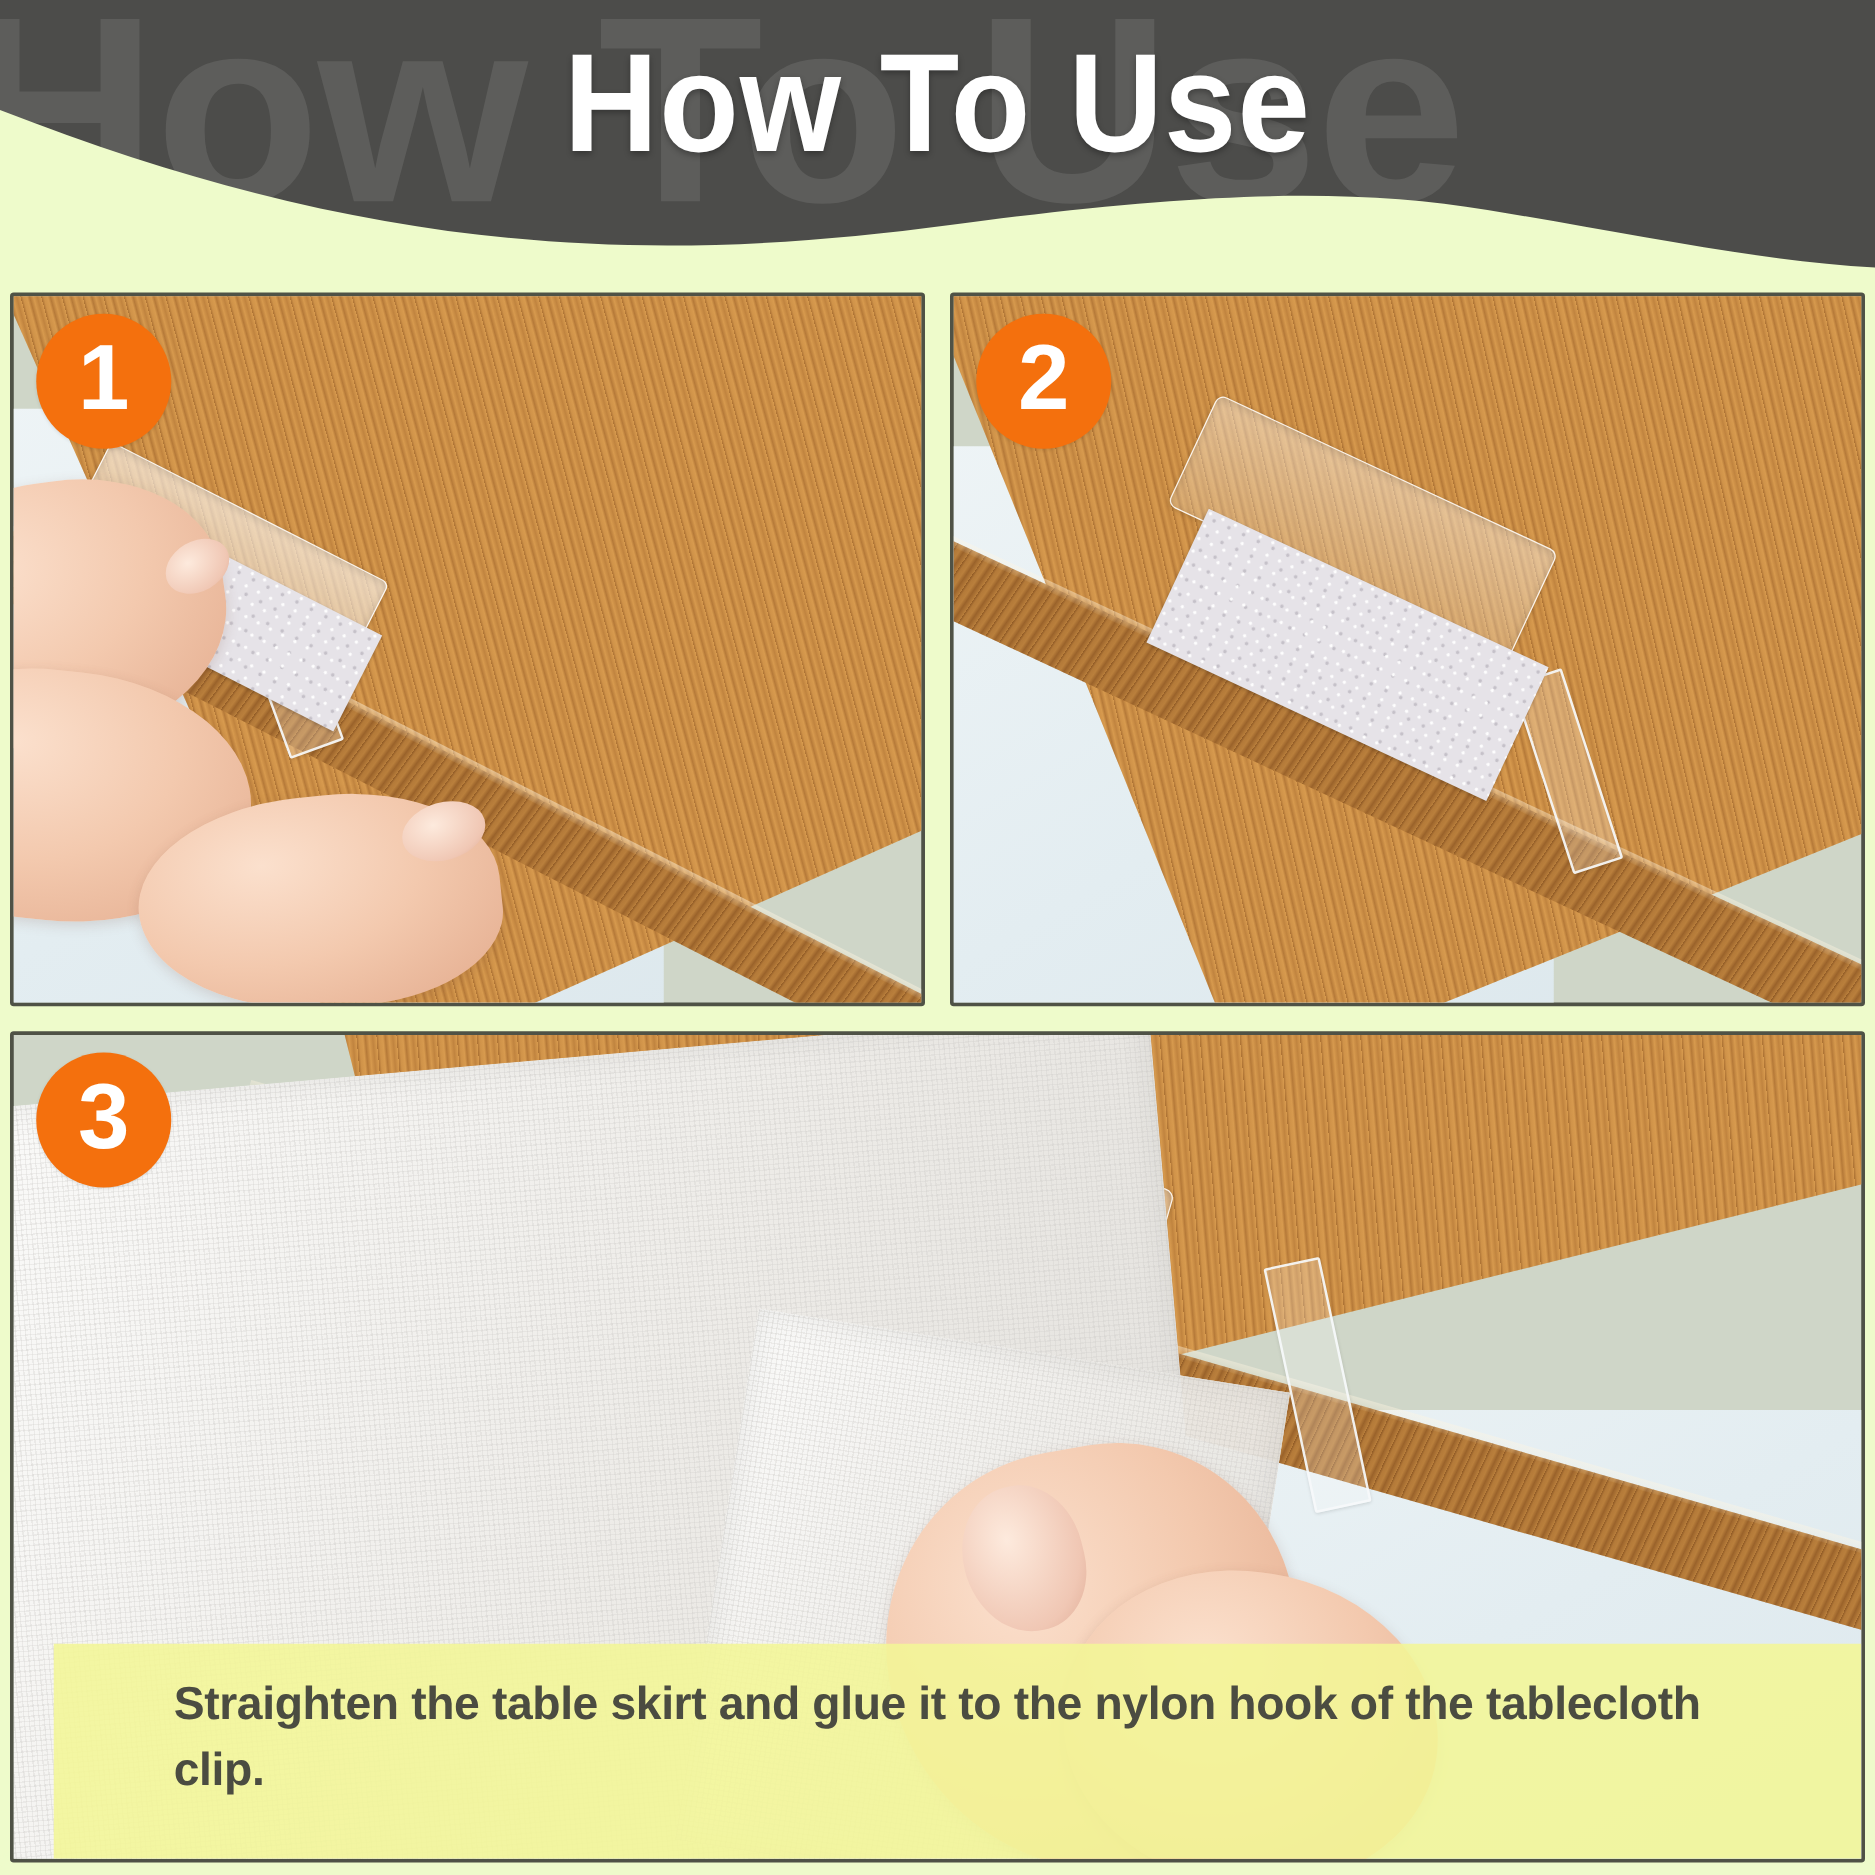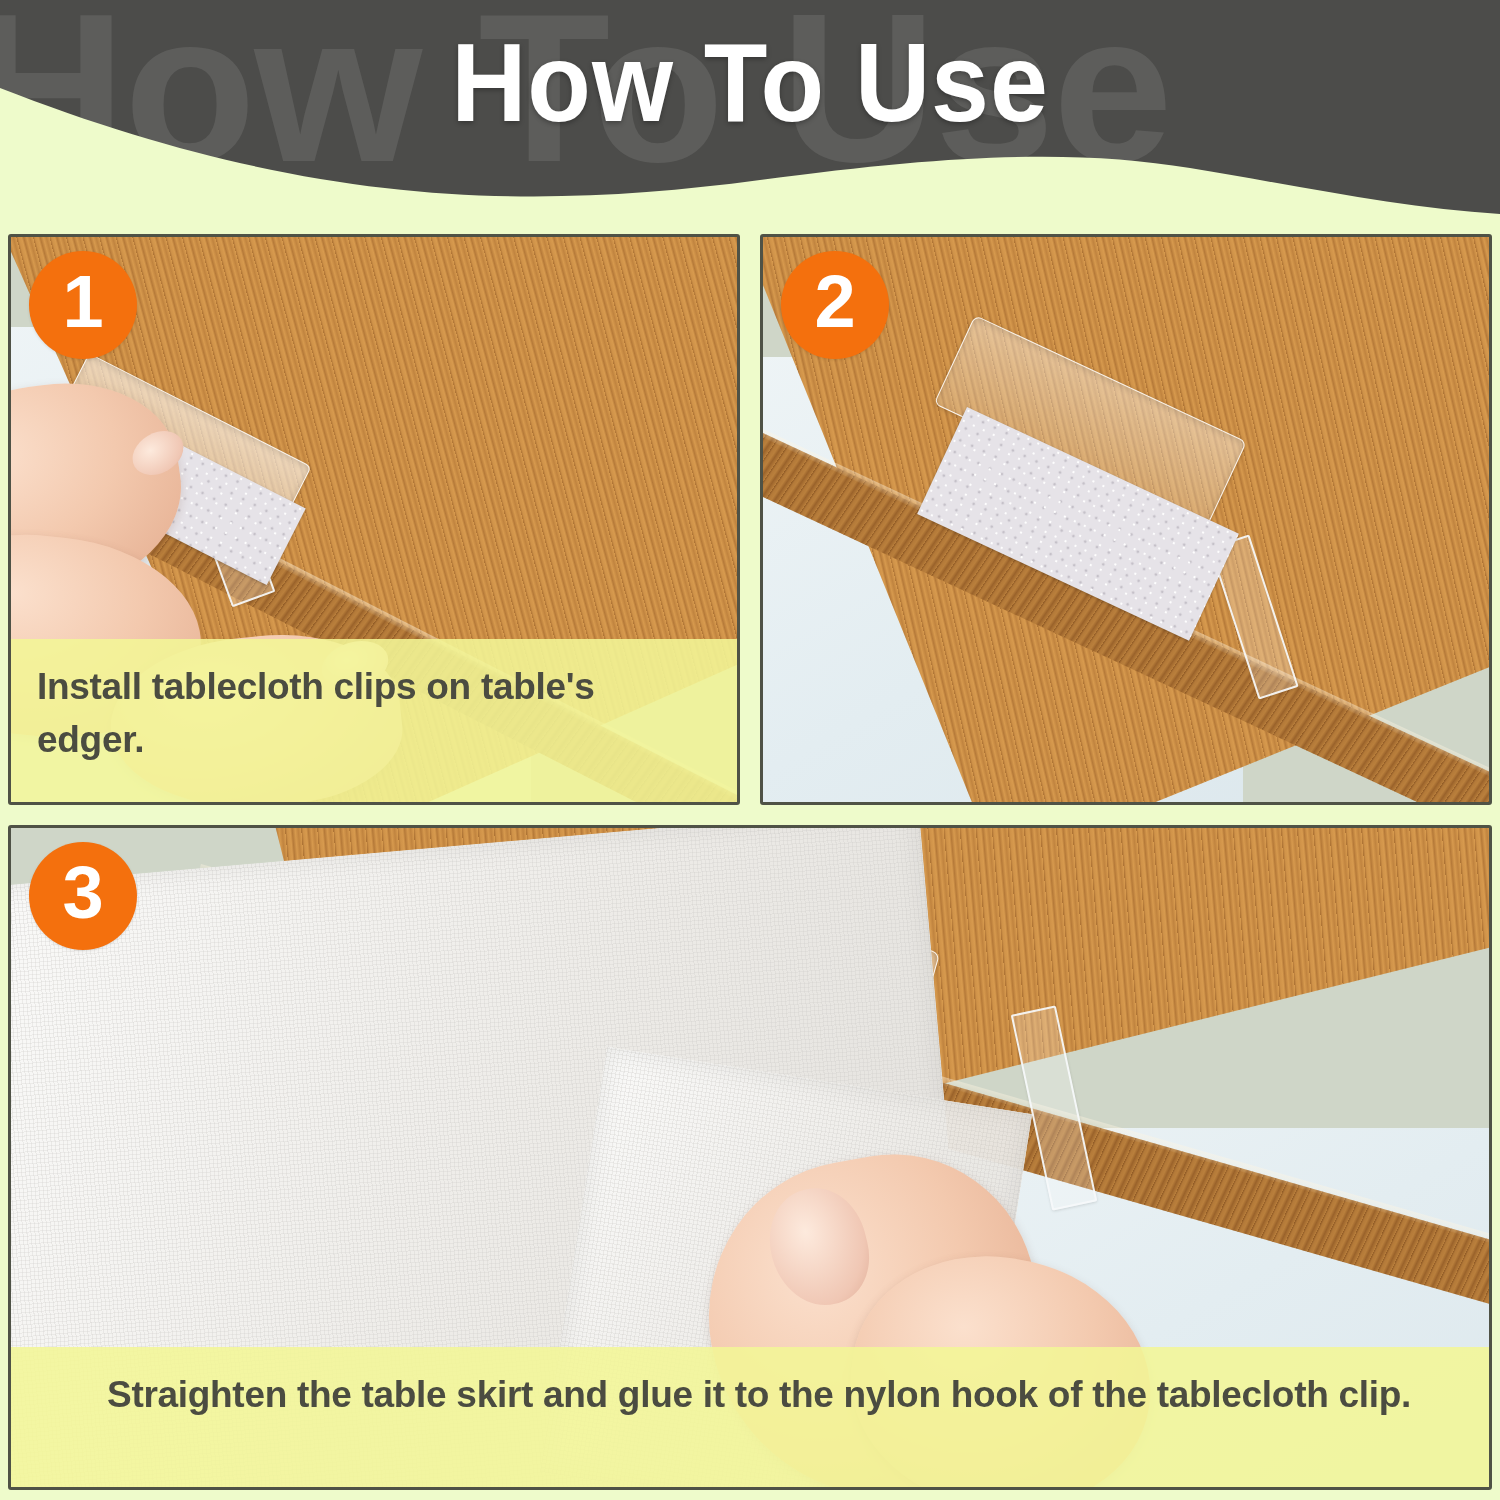--- a/index.html
+++ b/index.html
@@ -220,21 +220,21 @@
     background:rgba(243,246,150,0.88);
     color:#4b4c41;
     font-size:37px;
     font-weight:bold;
     line-height:1.42;
     padding:22px 26px 0 26px;
     z-index:6;
     letter-spacing:-0.3px;
   }
   .cap-half { height:163px; }
-  .cap-full { height:140px; padding-left:96px; padding-right:60px; }
+  .cap-full { height:172px; padding-left:96px; padding-right:60px;margin-left:32px; }
 </style>
 </head>
 <body>
 
 <div id="page">
 
   <div class="header">
     <div class="header-bg" style="background:#4c4c4a;"></div>
 
     <div class="ghost-title">How To Use</div>
@@ -272,21 +272,20 @@
           <div class="skin" style="left:-110px; top:300px; width:300px; height:200px; border-radius:48% 52% 55% 45%; transform:rotate(6deg);"></div>
           <div class="skin" style="left:100px; top:400px; width:290px; height:170px; border-radius:50% 50% 42% 58%; transform:rotate(-6deg);"></div>
           <div class="nail" style="left:120px; top:196px; width:54px; height:40px; border-radius:50%; transform:rotate(-30deg);"></div>
           <div class="nail" style="left:310px; top:405px; width:68px; height:46px; border-radius:50%; transform:rotate(-16deg);"></div>
         </div>
 
         <div class="badge">
           <span>1</span>
         </div>
 
-        <div class="caption cap-half">Install tablecloth clips on table's edger.</div>
       </div>
 
       <div class="panel panel-half">
         <div class="photo">
           <div class="bg-light" style="left:-40px; top:120px; width:520px; height:500px;"></div>
           <div class="wood" style="left:-80px; top:-150px; width:980px; height:840px; transform:rotate(-22deg); transform-origin:left top;">
             <div class="wood-grain"></div>
           </div>
           <div class="wood-edge" style="left:-30px; top:182px; width:900px; height:58px; transform:rotate(25deg); transform-origin:left top;"></div>
           <div class="wood-hilite" style="left:-30px; top:178px; width:900px; height:8px; transform:rotate(25deg); transform-origin:left top; opacity:.5;"></div>

